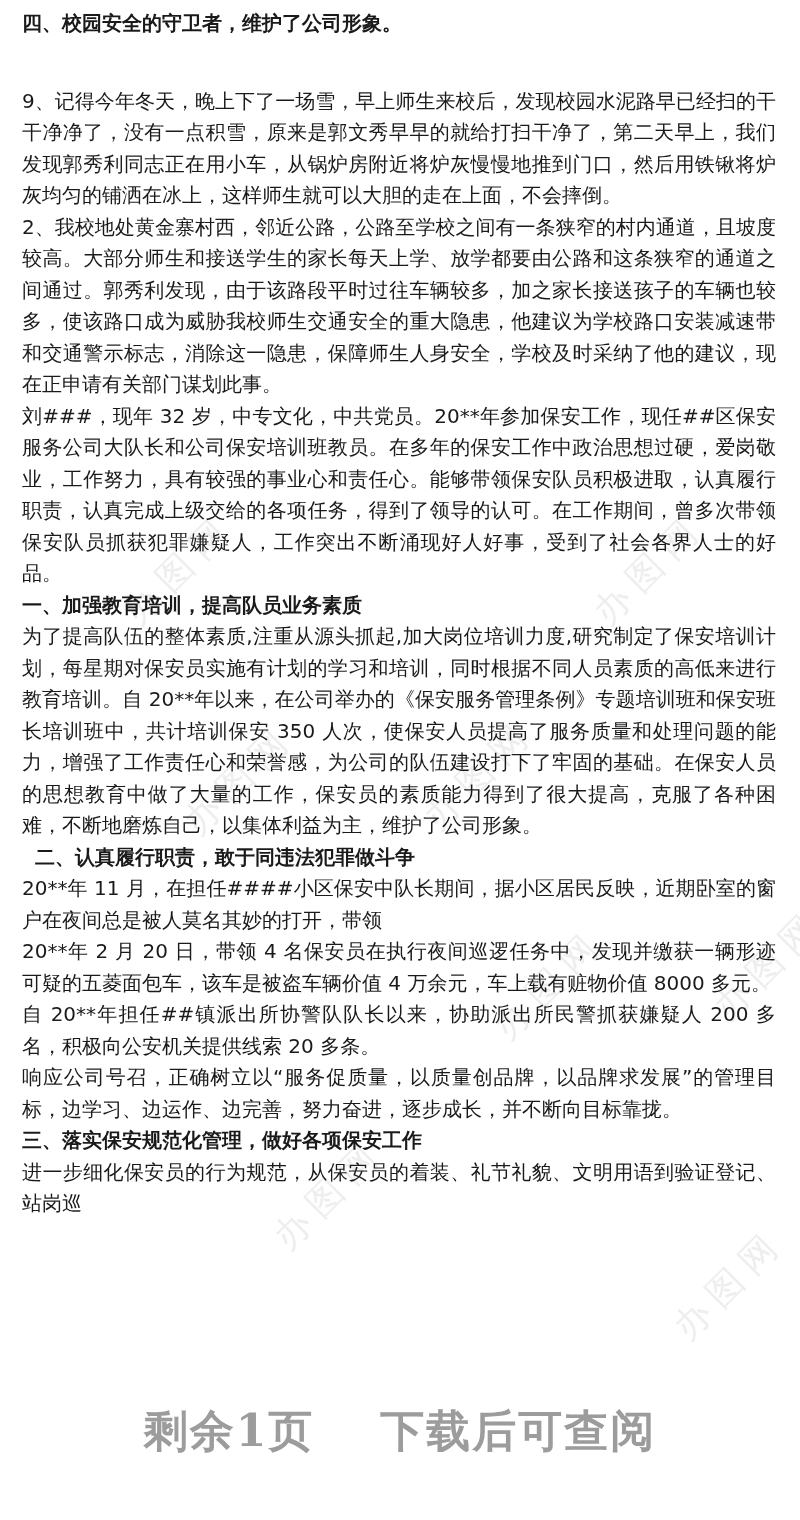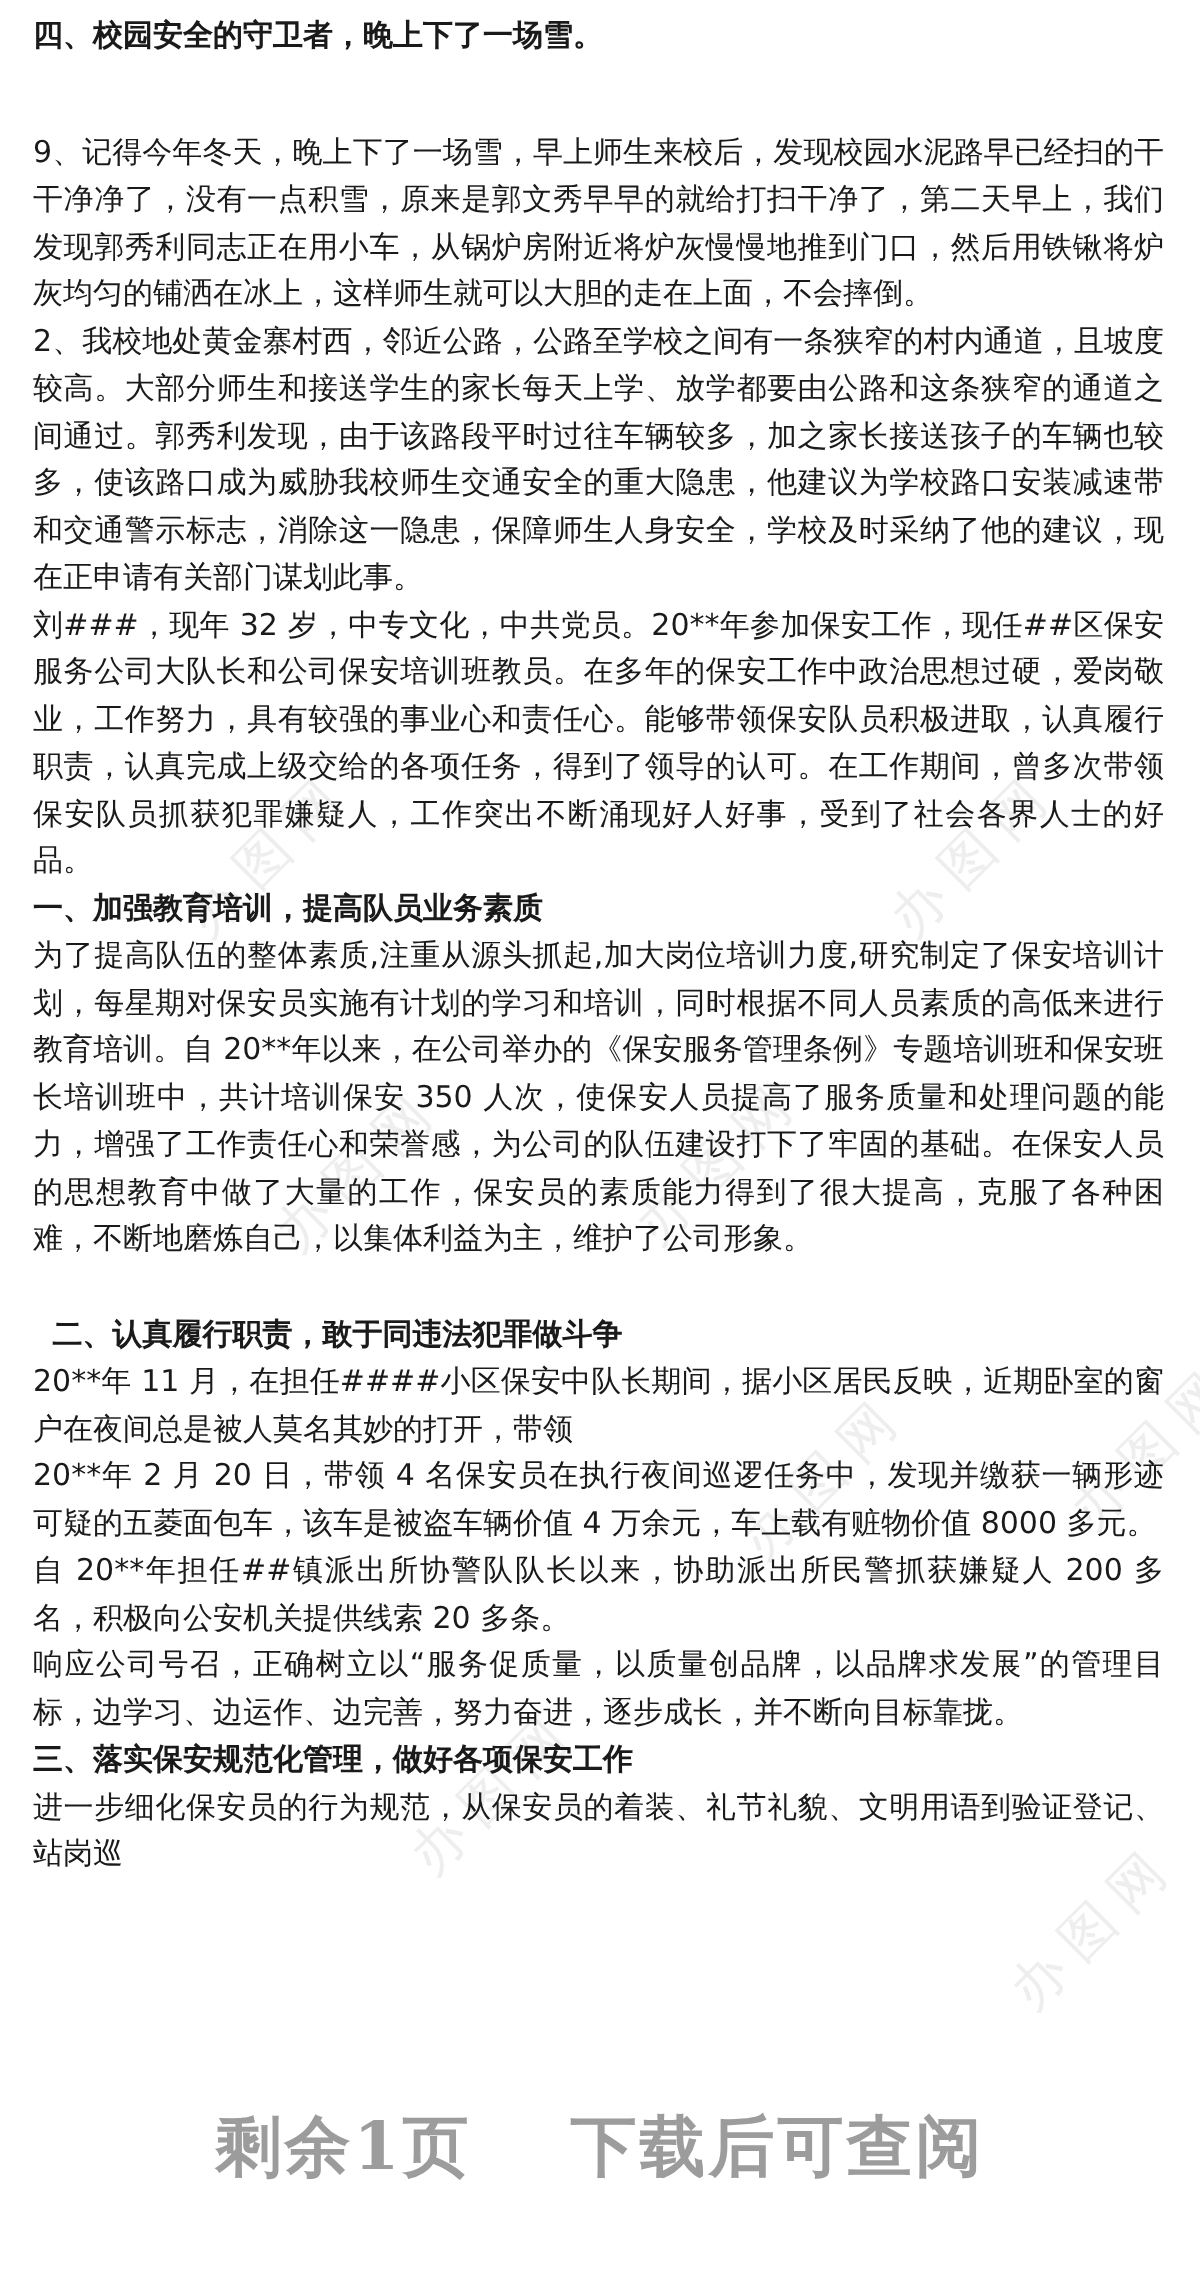--- a/index.html
+++ b/index.html
@@ -15,21 +15,21 @@
     position: relative;
     z-index: 2;
     padding: 8px 24px 0 22px;
     color: #1a1a1a;
     font-size: 20px;
     line-height: 31.5px;
     text-align: justify;
   }
   .block { margin: 0; }
   .heading { font-weight: bold; }
-  .heading.indent { padding-left: 13px; margin-top: 32px; }
+  .heading.indent { padding-left: 13px; }
   .gap { height: 46px; }
   .u-mark { text-decoration: underline; text-underline-offset: 3px; }
   
   .wm-layer {
     position: absolute;
     inset: 0;
     z-index: 1;
     pointer-events: none;
   }
   .wm {
@@ -69,21 +69,21 @@
     <span class="wm" style="left:580px; top:545px;">办图网</span>
     <span class="wm" style="left:170px; top:755px;">办图网</span>
     <span class="wm" style="left:410px; top:750px;">办图网</span>
     <span class="wm" style="left:480px; top:960px;">办图网</span>
     <span class="wm" style="left:700px; top:940px;">办图网</span>
     <span class="wm" style="left:260px; top:1170px;">办图网</span>
     <span class="wm" style="left:660px; top:1260px;">办图网</span>
   </div>
 
   <div class="doc-body">
-    <p class="block heading">四、校园安全的守卫者，晚上下了一场雪。</p>
+    <p class="block heading">四、校园安全的守卫者，维护了公司形象。</p>
     <div class="gap"></div>
     <p class="block">9、记得今年冬天，晚上下了一场雪，早上师生来校后，发现校园水泥路早已经扫的干干净净了，没有一点积雪，原来是郭文秀早早的就给打扫干净了，第二天早上，我们发现郭秀利同志正在用小车，从锅炉房附近将炉灰慢慢地推到门口，然后用铁锹将炉灰均匀的铺洒在冰上，这样师生就可以大胆的走在上面，不会摔倒。</p>
     <p class="block">2、我校地处黄金寨村西，邻近公路，公路至学校之间有一条狭窄的村内通道，且坡度较高。大部分师生和接送学生的家长每天上学、放学都要由公路和这条狭窄的通道之间通过。郭秀利发现，由于该路段平时过往车辆较多，加之家长接送孩子的车辆也较多，使该路口成为威胁我校师生交通安全的重大隐患，他建议为学校路口安装减速带和交通警示标志，消除这一隐患，保障师生人身安全，学校及时采纳了他的建议，现在正申请有关部门谋划此事。</p>
     <p class="block">刘###，现年 32 岁，中专文化，中共党员。20**年参加保安工作，现任##区保安服务公司大队长和公司保安培训班教员。在多年的保安工作中政治思想过硬，爱岗敬业，工作努力，具有较强的事业心和责任心。能够带领保安队员积极进取，认真履行职责，认真完成上级交给的各项任务，得到了领导的认可。在工作期间，曾多次带领保安队员抓获犯罪嫌疑人，工作突出不断涌现好人好事，受到了社会各界人士的好品。</p>
     <p class="block heading">一、加强教育培训，提高队员业务素质</p>
     <p class="block">为了提高队伍的整体素质,注重从源头抓起,加大岗位培训力度,研究制定了保安培训计划，每星期对保安员实施有计划的学习和培训，同时根据不同人员素质的高低来进行教育培训。自 20**年以来，在公司举办的《保安服务管理条例》专题培训班和保安班长培训班中，共计培训保安 350 人次，使保安人员提高了服务质量和处理问题的能力，增强了工作责任心和荣誉感，为公司的队伍建设打下了牢固的基础。在保安人员的思想教育中做了大量的工作，保安员的素质能力得到了很大提高，克服了各种困难，不断地磨炼自己，以集体利益为主，维护了公司形象。</p>
     <p class="block heading indent">二、认真履行职责，敢于同违法犯罪做斗争</p>
     <p class="block">20**年 11 月，在担任####小区保安中队长期间，据小区居民反映，近期卧室的窗户在夜间总是被人莫名其妙的打开，带领</p>
     <p class="block">20**年 2 月 20 日，带领 4 名保安员在执行夜间巡逻任务中，发现并缴获一辆形迹可疑的五菱面包车，该车是被盗车辆价值 4 万余元，车上载有赃物价值 8000 多元。</p>
     <p class="block">自 20**年担任##镇派出所协警队队长以来，协助派出所民警抓获嫌疑人 200 多名，积极向公安机关提供线索 20 多条。</p>

